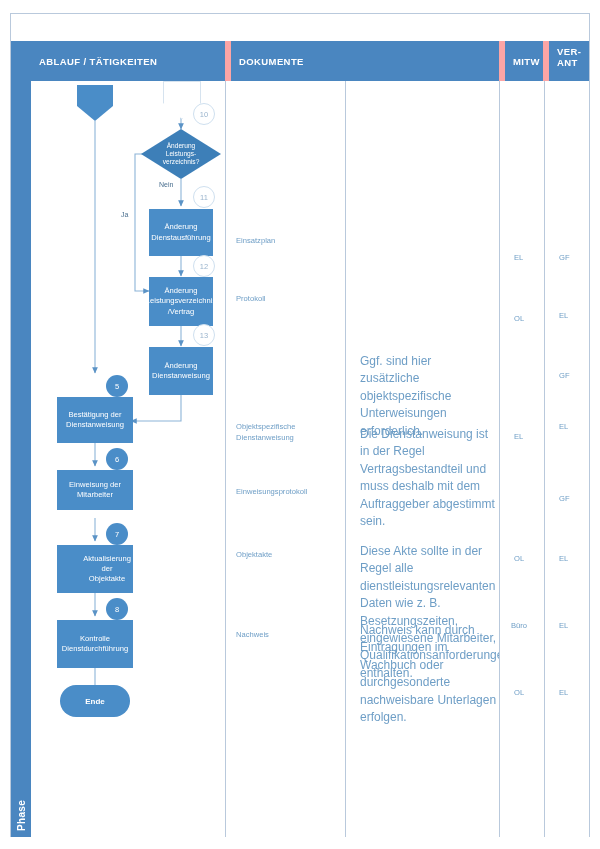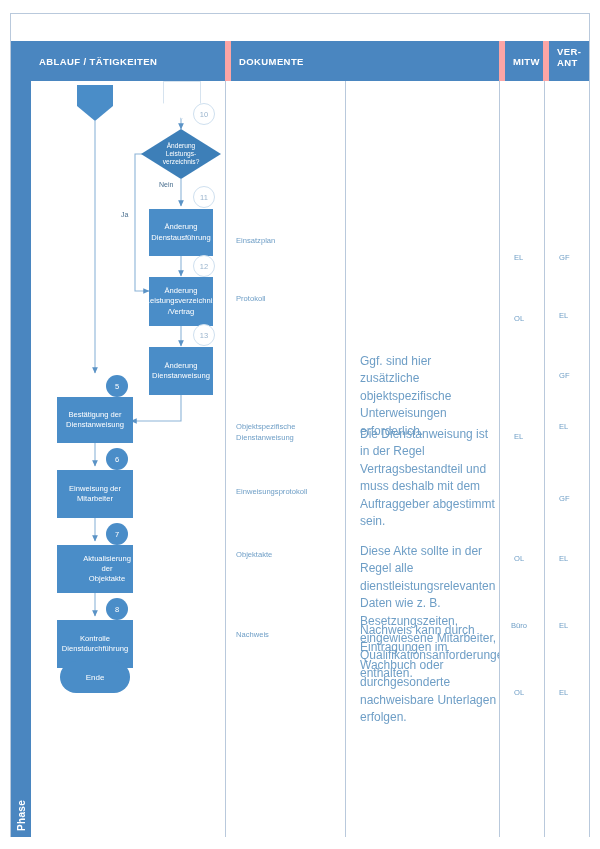--- a/index.html
+++ b/index.html
@@ -374,21 +374,21 @@
     <div class="badge hollow" style="left:162px;top:243px;">13</div>
 
     <div class="proc-box" style="left:26px;top:316px;width:76px;height:46px;">
       <span>
         <span>Bestätigung der</span><br>
         <span>Dienstanweisung</span>
       </span>
     </div>
     <div class="badge filled" style="left:75px;top:294px;">5</div>
 
-    <div class="proc-box" style="left:26px;top:389px;width:76px;height:48px;">
+    <div class="proc-box" style="left:26px;top:389px;width:76px;height:40px;">
       <span>
         <span>Einweisung der</span><br>
         <span>Mitarbeiter</span>
       </span>
     </div>
     <div class="badge filled" style="left:75px;top:367px;">6</div>
 
     <div class="proc-box" style="left:26px;top:464px;width:76px;height:48px;padding-left:28px;">
       <span>
         <span>Aktualisierung der</span><br>
@@ -398,16 +398,16 @@
     <div class="badge filled" style="left:75px;top:442px;">7</div>
 
     <div class="proc-box" style="left:26px;top:539px;width:76px;height:48px;">
       <span>
         <span>Kontrolle</span><br>
         <span>Dienstdurchführung</span>
       </span>
     </div>
     <div class="badge filled" style="left:75px;top:517px;">8</div>
 
-    <div class="terminator" style="left:29px;top:580px;width:70px;height:32px;">Ende</div>
+    <div class="terminator" style="left:29px;top:604px;width:70px;height:32px;font-weight:bold;">Ende</div>
 
   </div>
 </div>
 
 </body></html>

